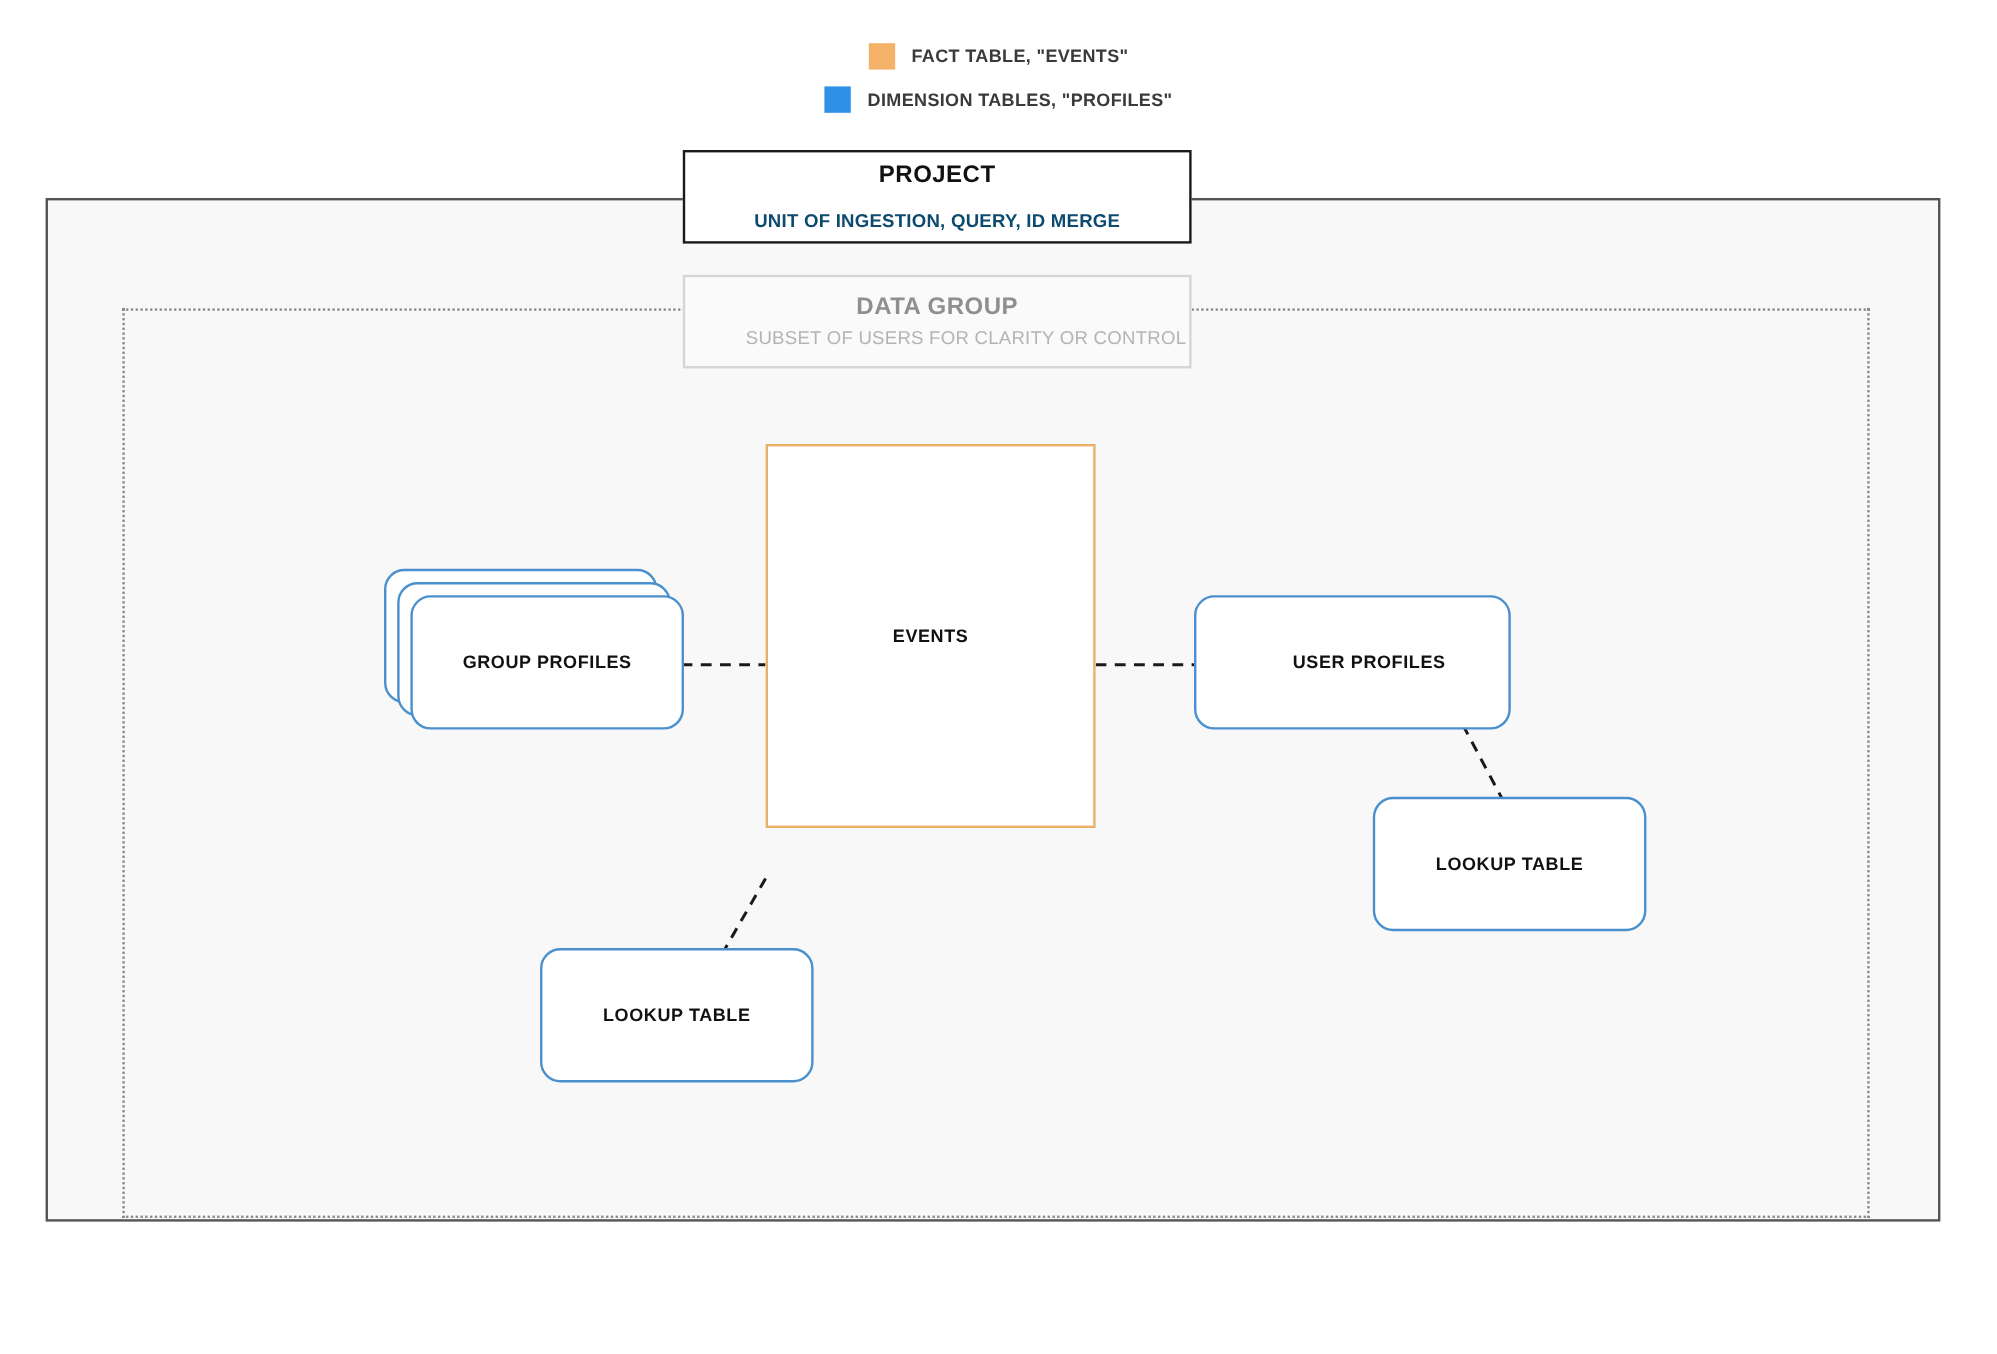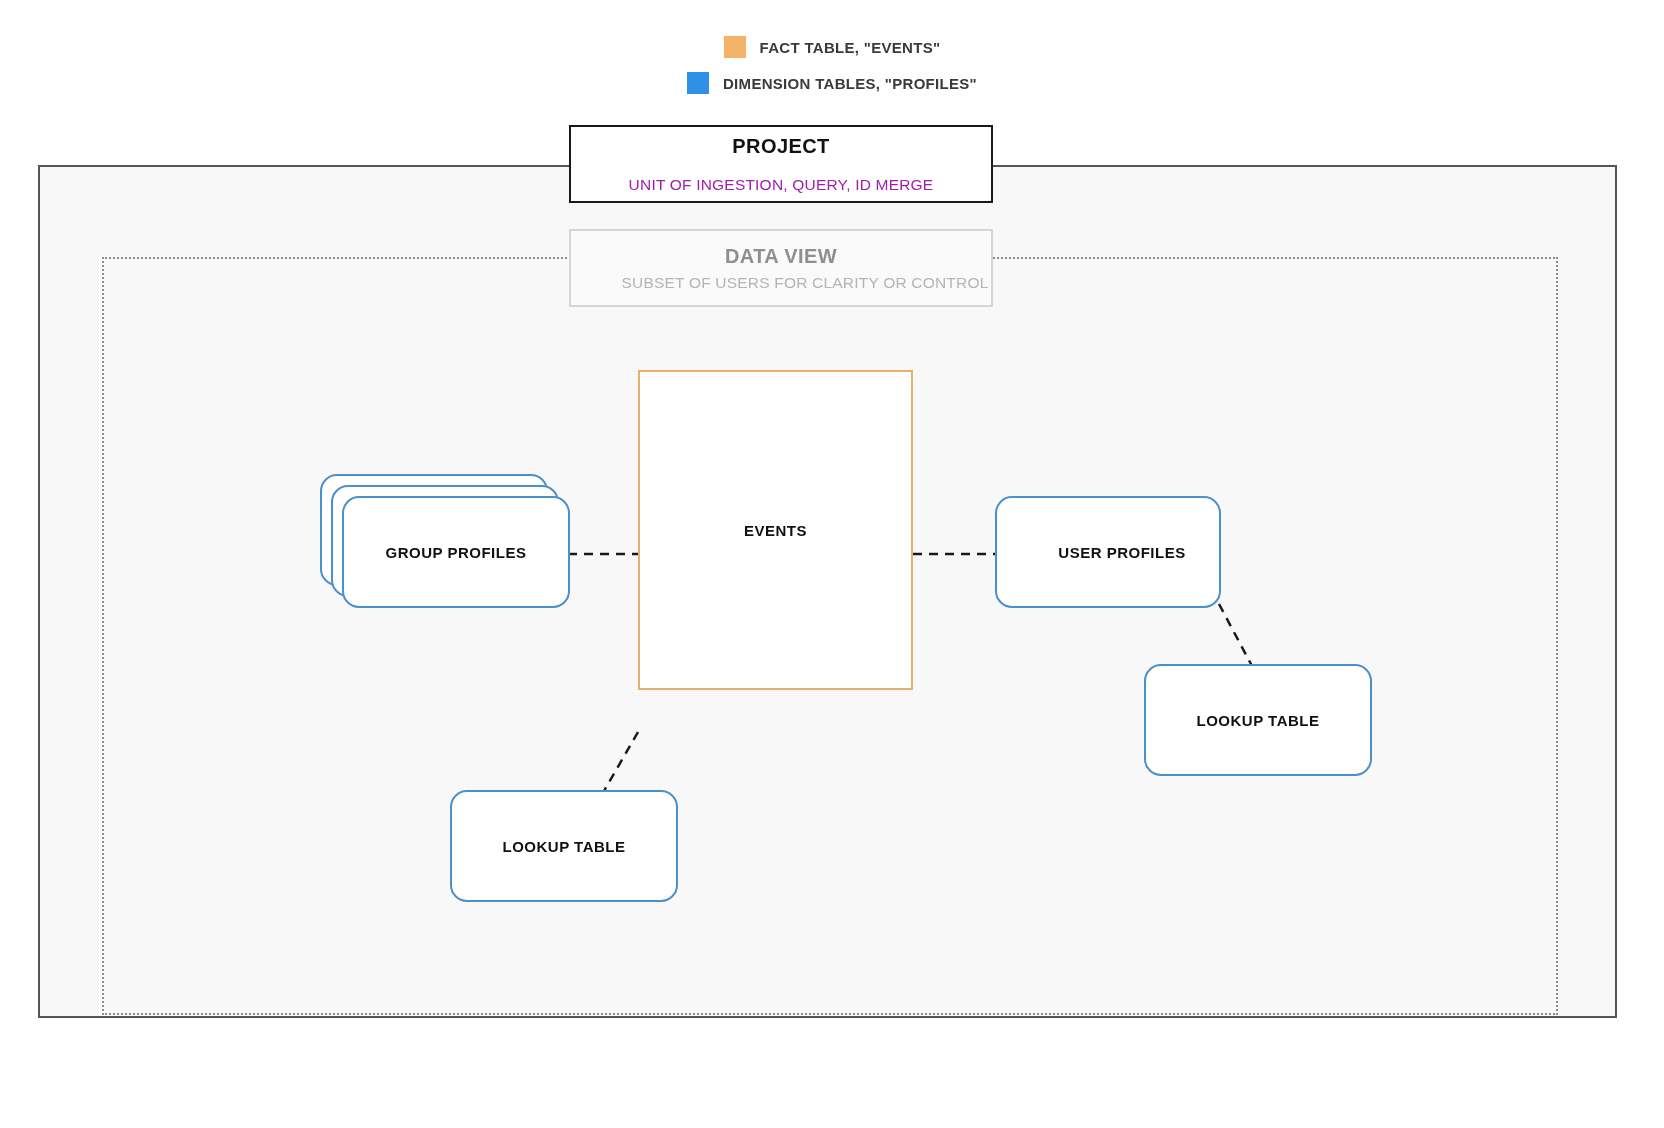--- a/index.html
+++ b/index.html
@@ -39,21 +39,21 @@
   }
 
   
   .project-card{
     position:absolute;left:569px;top:125px;width:424px;height:78px;
     background:#ffffff;border:2px solid #1a1a1a;box-sizing:border-box;
     display:flex;flex-direction:column;align-items:center;justify-content:center;
     gap:18px;
   }
   .project-card .title{font-size:20px;font-weight:bold;color:#111;letter-spacing:.4px;}
-  .project-card .sub{font-size:15.5px;color:#a21caf;letter-spacing:.2px;}
+  .project-card .sub{font-size:15.5px;color:#0c4a6e;letter-spacing:.2px;font-weight:bold;}
 
   
   .dataview-card{
     position:absolute;left:569px;top:229px;width:424px;height:78px;
     background:#fafafa;border:2px solid #d5d5d5;box-sizing:border-box;
     display:flex;flex-direction:column;align-items:center;justify-content:center;
     gap:6px;
   }
   .dataview-card .title{font-size:20px;font-weight:bold;color:#8f8f8f;letter-spacing:.4px;}
   .dataview-card .sub{font-size:15.5px;color:#b4b4b4;letter-spacing:.2px;margin-left:48px;}
@@ -81,21 +81,21 @@
   
   .stack{position:absolute;left:320px;top:474px;width:250px;height:130px;}
   .stack .sheet{
     position:absolute;width:228px;height:112px;background:#ffffff;
     border:2px solid #4a90cc;border-radius:17px;box-sizing:border-box;
   }
   .stack .s1{left:0px;top:0px;}
   .stack .s2{left:11px;top:11px;}
   .stack .s3{left:22px;top:22px;display:flex;align-items:center;justify-content:center;}
 
-  .user-profiles{left:995px;top:496px;width:226px;height:112px;padding-left:28px;}
+  .user-profiles{left:995px;top:496px;width:264px;height:112px;padding-left:28px;}
   .lookup-right{left:1144px;top:664px;width:228px;height:112px;}
   .lookup-left{left:450px;top:790px;width:228px;height:112px;}
 
   
   svg.conns{position:absolute;left:0;top:0;width:1664px;height:1128px;overflow:visible;pointer-events:none;}
 </style>
 </head>
 <body>
 
 <div id="stage">
@@ -148,17 +148,17 @@
   <div class="dim-card lookup-left">
     <span class="node-label">LOOKUP TABLE</span>
   </div>
 
   <div class="project-card">
     <span class="title">PROJECT</span>
     <span class="sub">UNIT OF INGESTION, QUERY, ID MERGE</span>
   </div>
 
   <div class="dataview-card">
-    <span class="title">DATA VIEW</span>
+    <span class="title">DATA GROUP</span>
     <span class="sub">SUBSET OF USERS FOR CLARITY OR CONTROL</span>
   </div>
 
 </div>
 
 </body></html>

